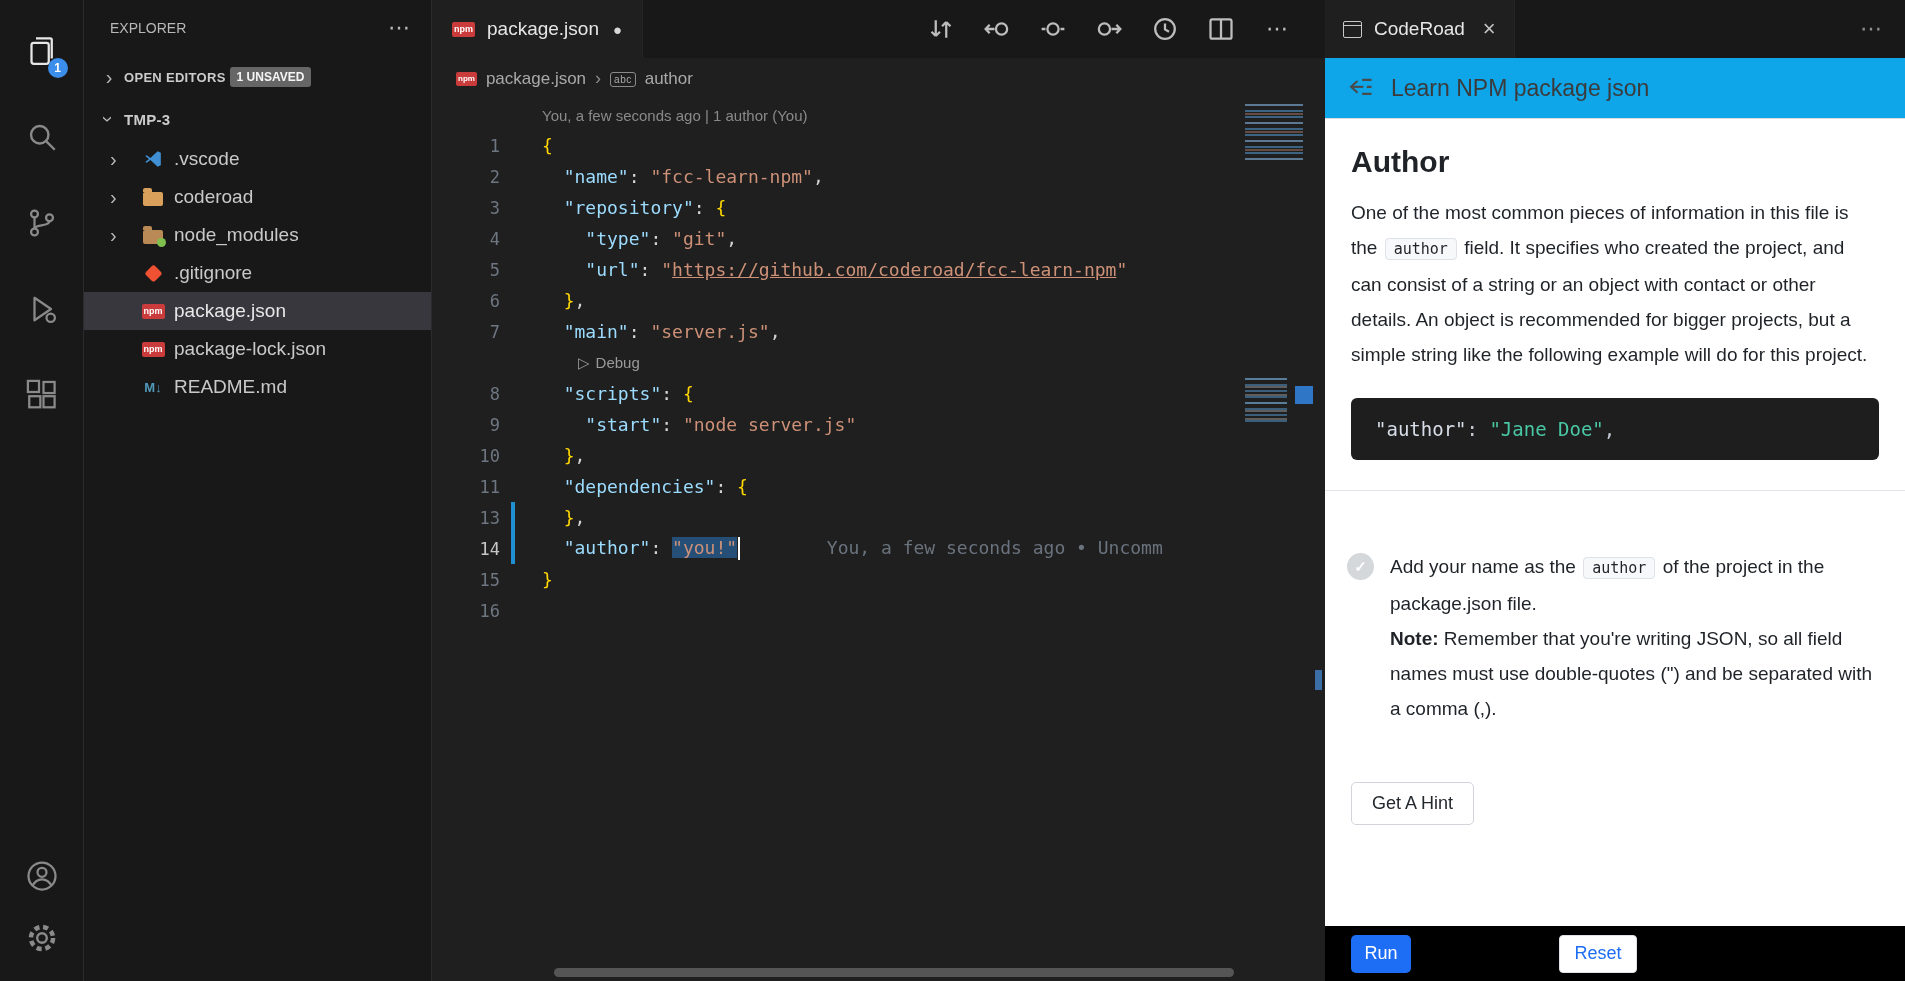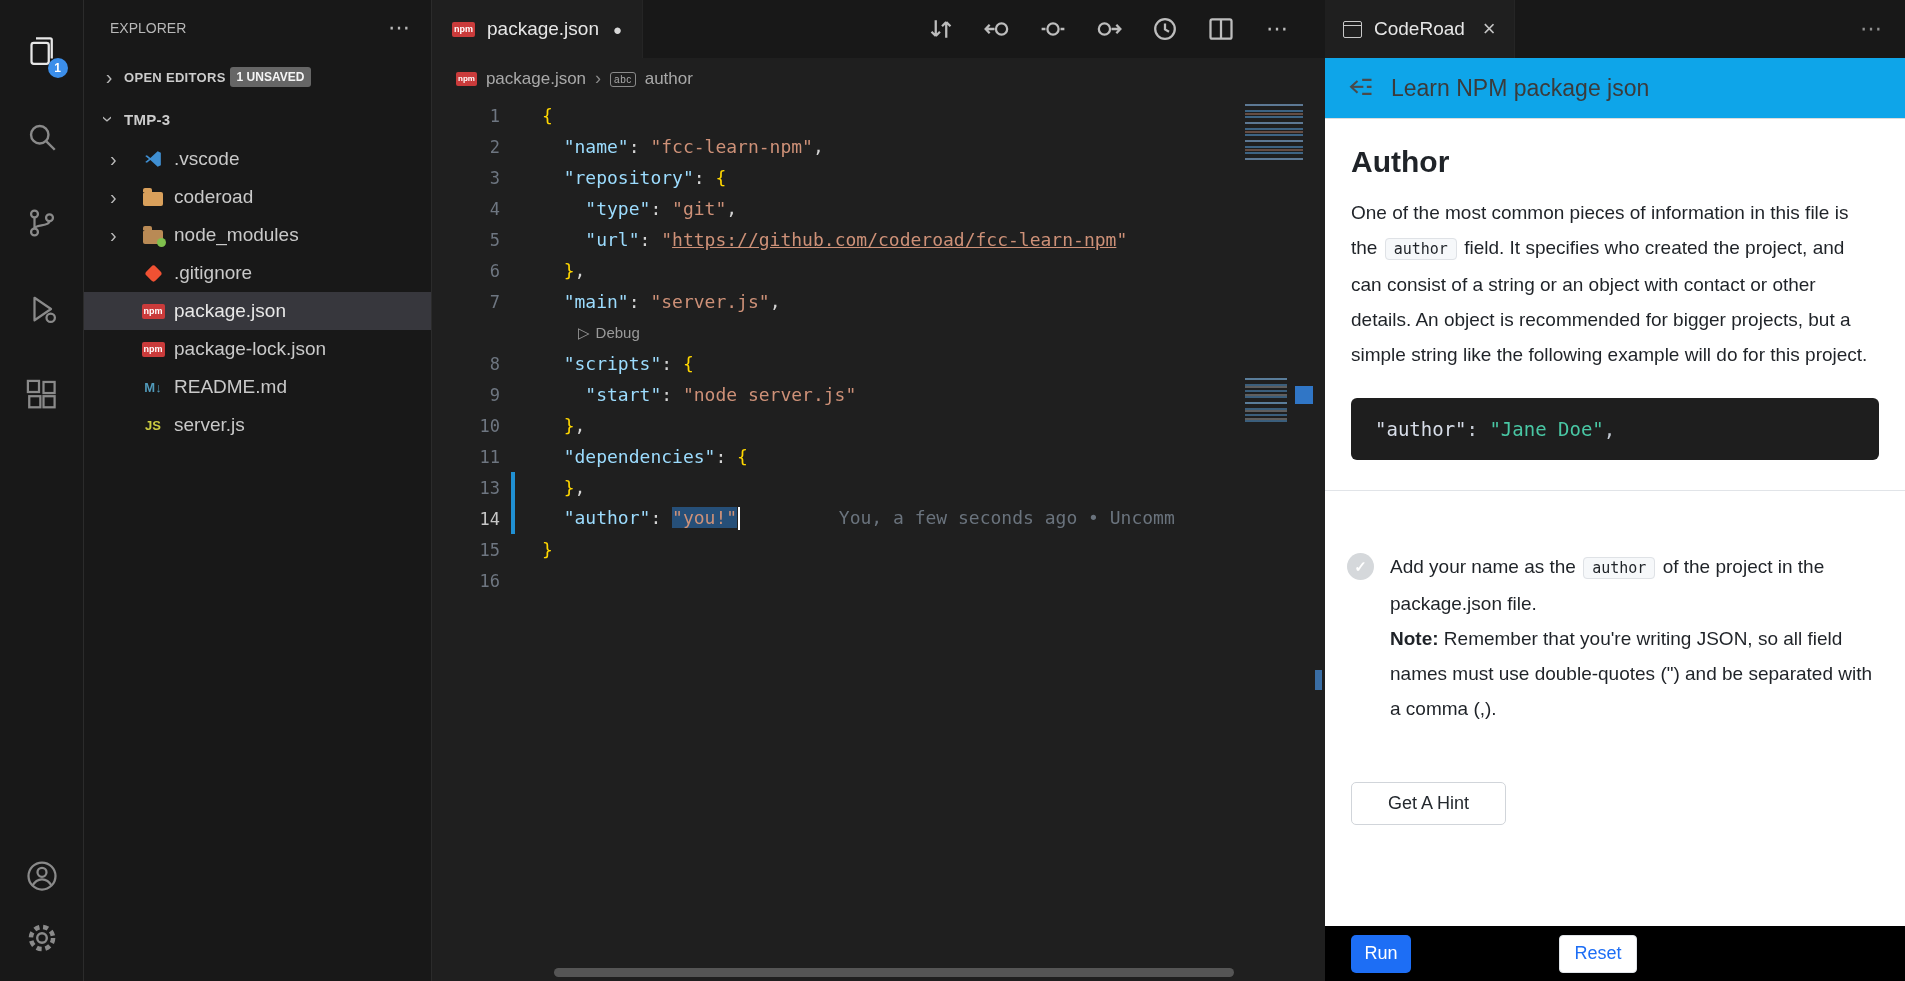--- a/index.html
+++ b/index.html
@@ -58,21 +58,21 @@
   .code-row{height:31px;display:flex;align-items:center;}
   .ln{width:68px;text-align:right;color:#6e7681;font-size:17px;flex-shrink:0;}
   .code-row.active .ln{color:#c6c6c6;}
   .gmark{width:42px;height:31px;position:relative;flex-shrink:0;}
   .gmark.mod::after{content:"";position:absolute;left:11px;top:0;width:4px;height:31px;background:#2090d3;}
   .code-text{white-space:pre;}
   .lens-row{height:31px;display:flex;align-items:center;padding-left:146px;color:#9a9a9a;font-size:15px;font-family:"Liberation Sans",sans-serif;cursor:pointer;gap:6px;}
   .tk-w{color:#d4d4d4;} .tk-p{color:#d4d4d4;} .tk-k{color:#9cdcfe;} .tk-s{color:#ce9178;}
   .tk-b{color:#ffd700;} .tk-u{color:#ce9178;text-decoration:underline;}
   .tk-sel{color:#ce9178;background:#264f78;}
-  .tk-g{color:#6a737d;margin-left:12px;}
+  .tk-g{color:#6a737d;}
   .tk-cur{display:inline-block;width:2px;height:23px;background:#ffffff;vertical-align:middle;margin-left:1px;}
   .minimap{position:absolute;top:0;right:0;width:86px;height:560px;}
   .mm-b1{position:absolute;top:4px;left:6px;width:58px;height:60px;
     background:repeating-linear-gradient(180deg,rgba(86,156,214,.55) 0 2px,transparent 2px 6px),
                repeating-linear-gradient(180deg,rgba(206,145,120,.40) 0 2px,transparent 2px 9px);}
   .mm-b2{position:absolute;top:278px;left:6px;width:42px;height:44px;
     background:repeating-linear-gradient(180deg,rgba(86,156,214,.5) 0 2px,transparent 2px 6px),
                repeating-linear-gradient(180deg,rgba(212,212,212,.35) 0 2px,transparent 2px 8px);}
   .mm-lens{position:absolute;top:286px;left:56px;width:18px;height:18px;background:#3794ff;opacity:.75;}
   .overview-mark{position:absolute;right:3px;top:570px;width:7px;height:20px;background:#3a6ea5;}
@@ -93,21 +93,21 @@
   .cr-content h1{margin:26px 26px 14px;font-size:30px;font-weight:bold;color:#1f2328;}
   .cr-content p{margin:16px 26px 0;font-size:19px;line-height:35px;}
   .chip{font-family:"DejaVu Sans Mono","Liberation Mono",monospace;font-size:15px;background:#f6f8fa;border:1px solid #dfe2e6;border-radius:4px;padding:1px 8px;color:#1f2328;margin:0 2px;}
   .codeblock{margin:26px 26px 0;background:#1e1e1e;border-radius:6px;padding:20px 24px;font-family:"DejaVu Sans Mono","Liberation Mono",monospace;font-size:19px;}
   .cb-ck{color:#d8dee9;} .cb-cp{color:#c3c9d2;} .cb-cs{color:#49c7a4;}
   .cr-divider{margin-top:30px;border-top:1px solid #e1e4e8;height:0;}
   .task{display:flex;gap:16px;margin:58px 26px 0 22px;align-items:flex-start;}
   .check{width:27px;height:27px;border-radius:50%;background:#d5d8db;color:#ffffff;font-size:15px;font-weight:bold;display:flex;align-items:center;justify-content:center;flex-shrink:0;margin-top:4px;}
   .task-text{font-size:19px;line-height:35px;}
   .task-text strong{font-weight:bold;}
-  .hint{margin:56px 0 0 26px;padding:10px 36px;background:#fff;border:1px solid #d1d5da;border-radius:5px;font-size:18px;color:#24292e;font-family:"Liberation Sans",sans-serif;cursor:pointer;}
+  .hint{margin:56px 0 0 26px;padding:10px 20px;background:#fff;border:1px solid #d1d5da;border-radius:5px;font-size:18px;color:#24292e;font-family:"Liberation Sans",sans-serif;cursor:pointer;}
   .cr-footer{height:55px;background:#000;display:flex;align-items:center;padding:0 26px;flex-shrink:0;}
   .run{width:60px;height:38px;background:#1d6ef5;color:#fff;border:none;border-radius:5px;font-size:18px;font-family:"Liberation Sans",sans-serif;cursor:pointer;}
   .reset{margin-left:148px;width:78px;height:38px;background:#fff;color:#1d6ef5;border:1px solid #dfe3e8;border-radius:4px;font-size:18px;font-family:"Liberation Sans",sans-serif;cursor:pointer;}
 </style>
 </head>
 <body>
 
 <div class="app">
 
   <div class="activitybar">
@@ -237,25 +237,20 @@
           <span class="fi">
             <span class="npmic">npm</span>
           </span>
           <span class="flabel">package-lock.json</span>
         </div>
         <div class="file-row">
           <span class="chev"></span>
           <span class="fi mdic">M↓</span>
           <span class="flabel">README.md</span>
         </div>
-        <div class="file-row">
-          <span class="chev"></span>
-          <span class="fi jsic">JS</span>
-          <span class="flabel">server.js</span>
-        </div>
       </div>
   </div>
 
   <div class="editorcol">
     <div class="tabbar">
       <div class="tab">
         <span class="npmic">npm</span>
         <span class="tab-label">package.json</span>
         <span class="dirty">●</span>
       </div>
@@ -302,20 +297,21 @@
 
     <div class="breadcrumb">
       <span class="npmic" style="font-size:8px;">npm</span>
       <span>package.json</span>
       <span class="bc-sep">›</span>
       <span class="abc">abc</span>
       <span>author</span>
     </div>
 
     <div class="codearea">
+      <div class="blame-row">You, a few seconds ago | 1 author (You)</div>
       <div>
           <div class="code-row">
             <span class="ln">1</span>
             <span class="gmark"></span>
             <span class="code-text"><span class="tk-b">{</span></span>
           </div>
           <div class="code-row">
             <span class="ln">2</span>
             <span class="gmark"></span>
             <span class="code-text"><span class="tk-w">  </span><span class="tk-k">"name"</span><span class="tk-p">: </span><span class="tk-s">"fcc-learn-npm"</span><span class="tk-p">,</span></span>

